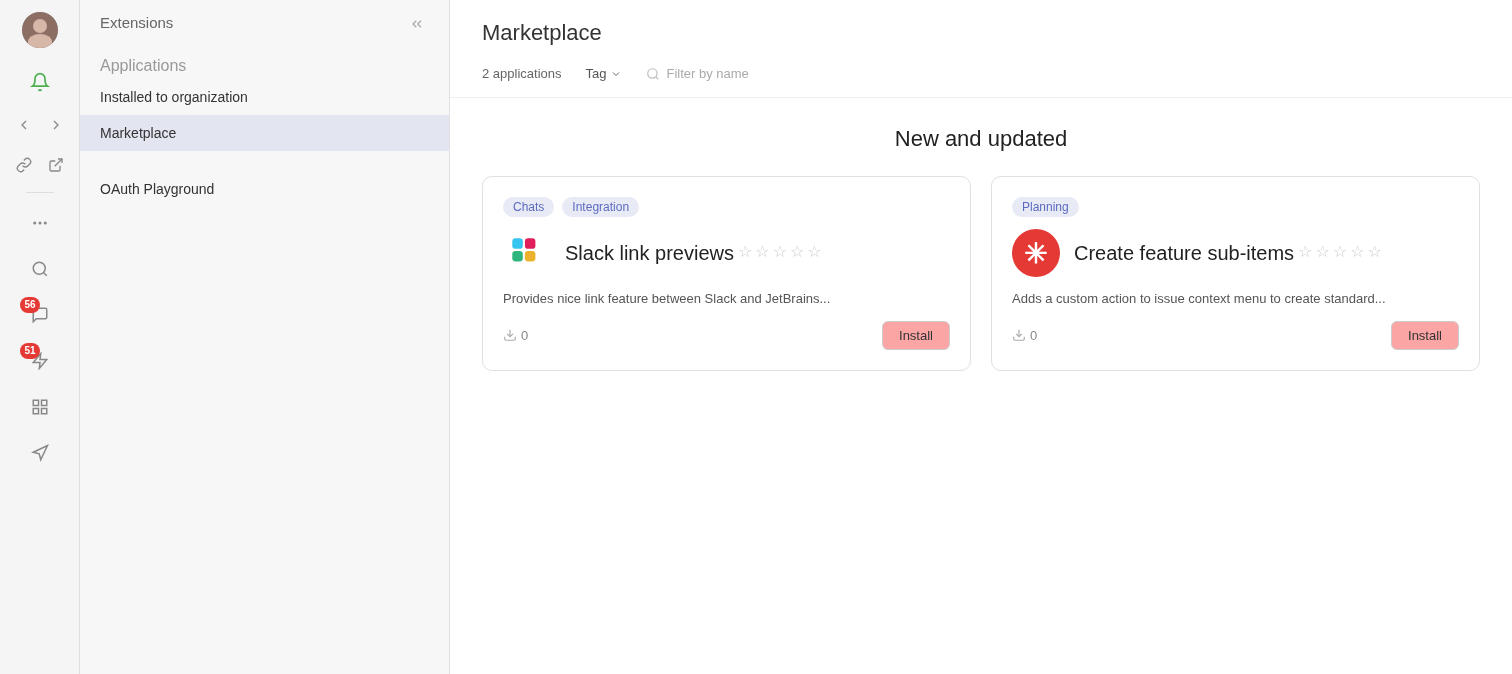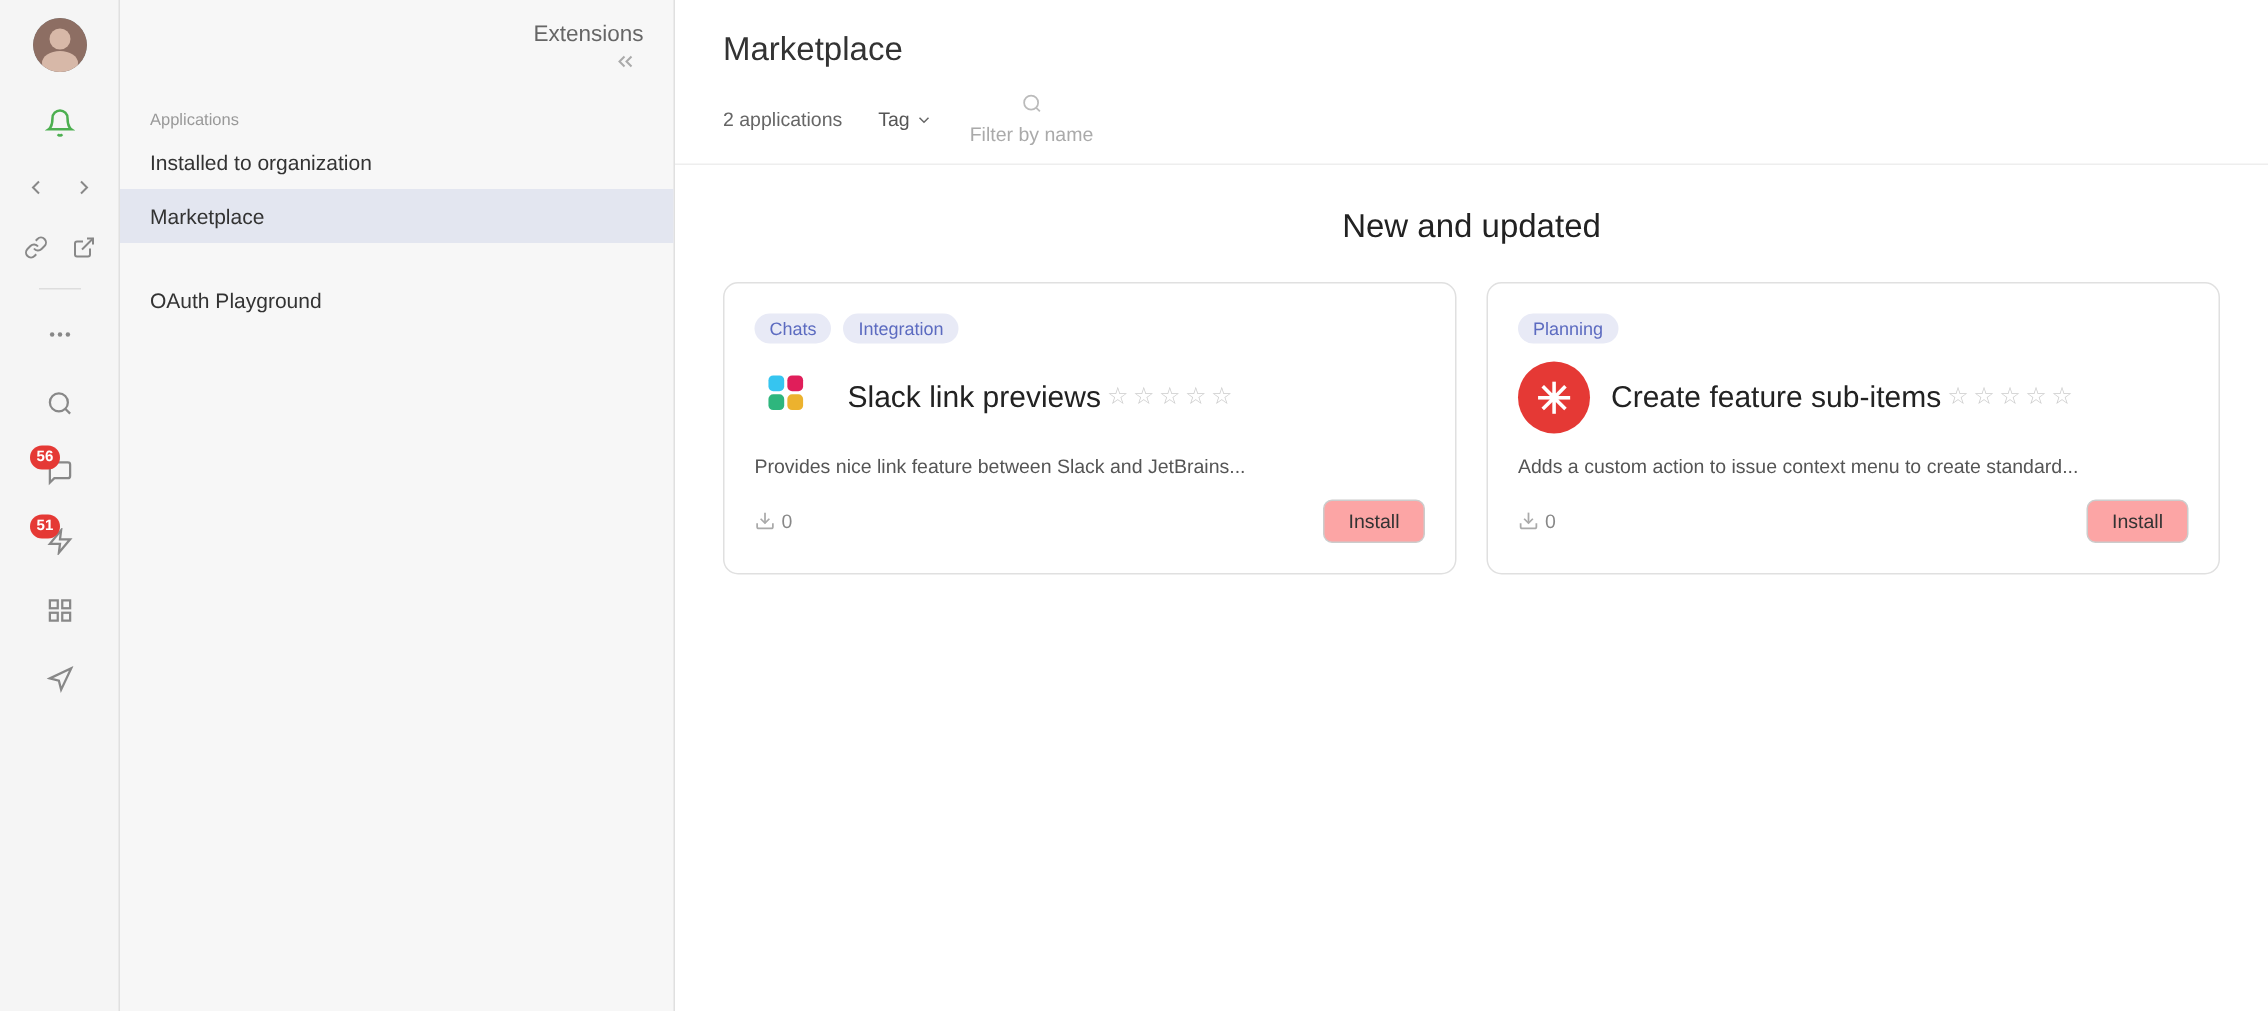--- a/index.html
+++ b/index.html
@@ -38,32 +38,31 @@
     
     .sidebar {
       width: 370px;
       background: #f7f7f7;
       border-right: 1px solid #e0e0e0;
       display: flex;
       flex-direction: column;
       padding: 0;
     }
     .sidebar-header {
-      display: flex; align-items: flex-end; justify-content: space-between;
+      display: flex; align-items: flex-start; justify-content: space-between;
       padding: 14px 20px 10px 20px;
-      flex-direction: column;
     }
     .sidebar-header-title {
       font-size: 15px; color: #666; font-weight: 500;
     }
     .sidebar-collapse-btn {
       background: none; border: none; cursor: pointer; color: #999; font-size: 14px; padding: 2px 4px;
     }
     .sidebar-section-label {
-      font-size: 11px; color: #999; font-weight: 500; padding: 10px 20px 4px 20px; text-transform: none;
+      font-size: 16px; color: #999; font-weight: 500; padding: 10px 20px 4px 20px; text-transform: none;
     }
     .sidebar-item {
       padding: 10px 20px; cursor: pointer; font-size: 14px; color: #333;
       border-radius: 0; transition: background 0.15s;
     }
     .sidebar-item.active { background: #e3e6f0; font-weight: 500; }
     .sidebar-gap { height: 20px; }
 
     
     .main {
@@ -92,21 +91,21 @@
       display: flex; align-items: center; gap: 16px; padding-bottom: 12px;
     }
     .toolbar-count {
       font-size: 13px; color: #666;
     }
     .toolbar-tag {
       display: flex; align-items: center; gap: 4px; font-size: 13px; color: #555;
       cursor: pointer; padding: 4px 8px; border-radius: 6px;
     }
     .toolbar-search {
-      display: flex; align-items: center; gap: 6px; color: #999; font-size: 13px; cursor: text; flex-direction: column;
+      display: flex; align-items: flex-end; gap: 6px; color: #999; font-size: 13px; cursor: text;
     }
 
     
     .main-content {
       flex: 1; overflow-y: auto; padding: 28px 32px;
     }
     .section-title {
       font-size: 22px; font-weight: 400; color: #222; text-align: center; margin-bottom: 24px;
     }
     .cards-grid {

